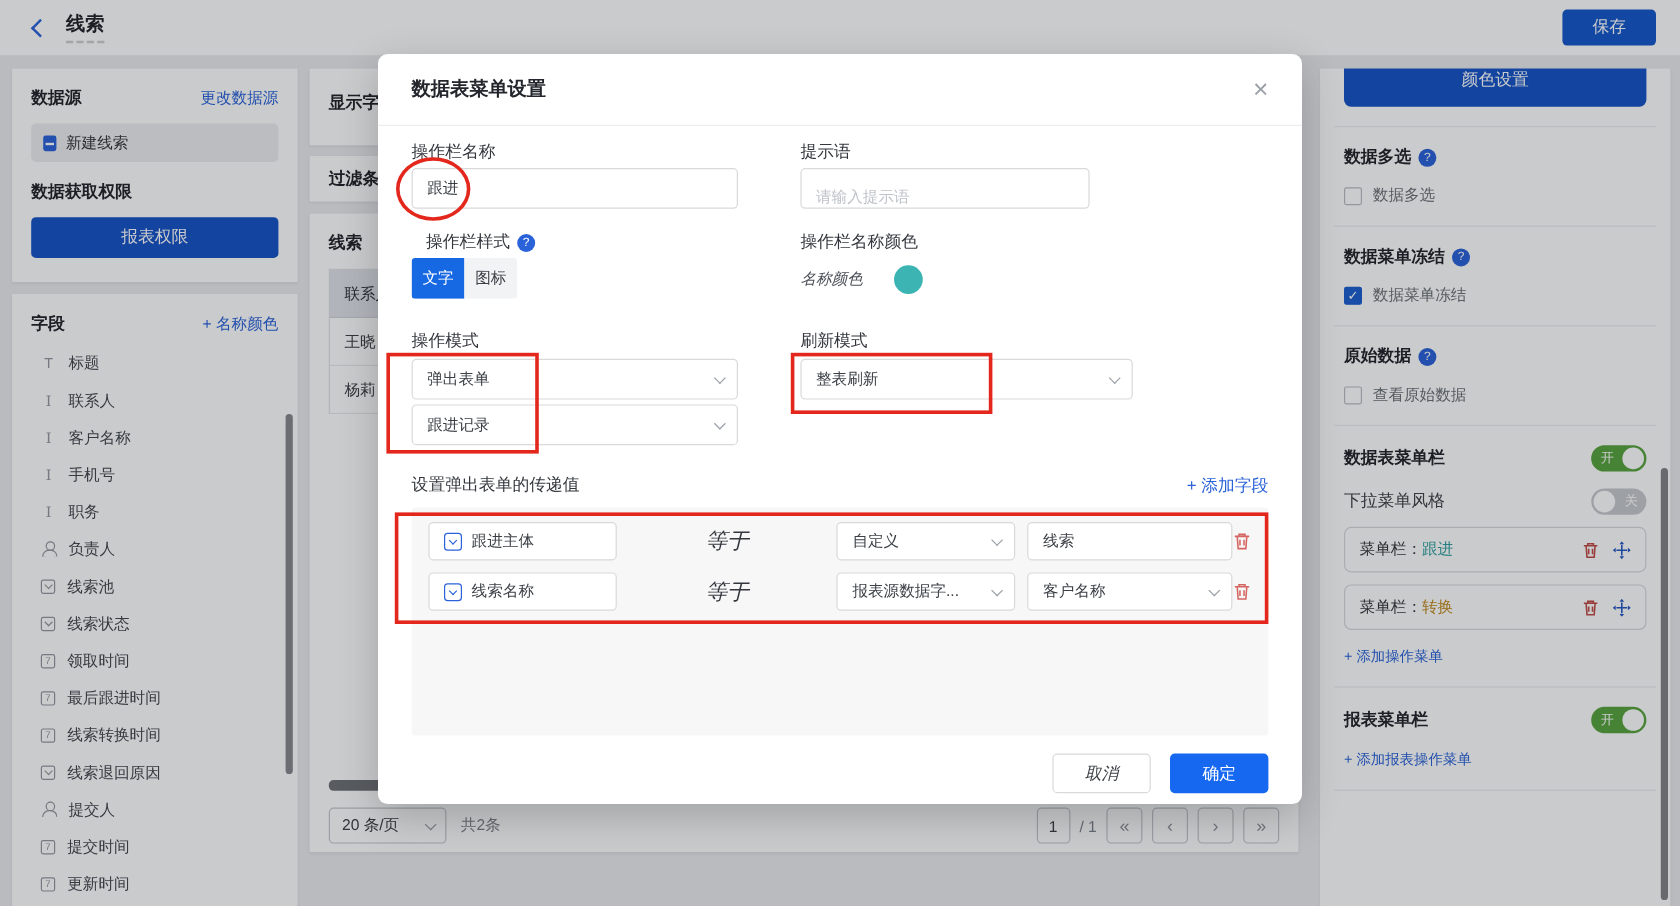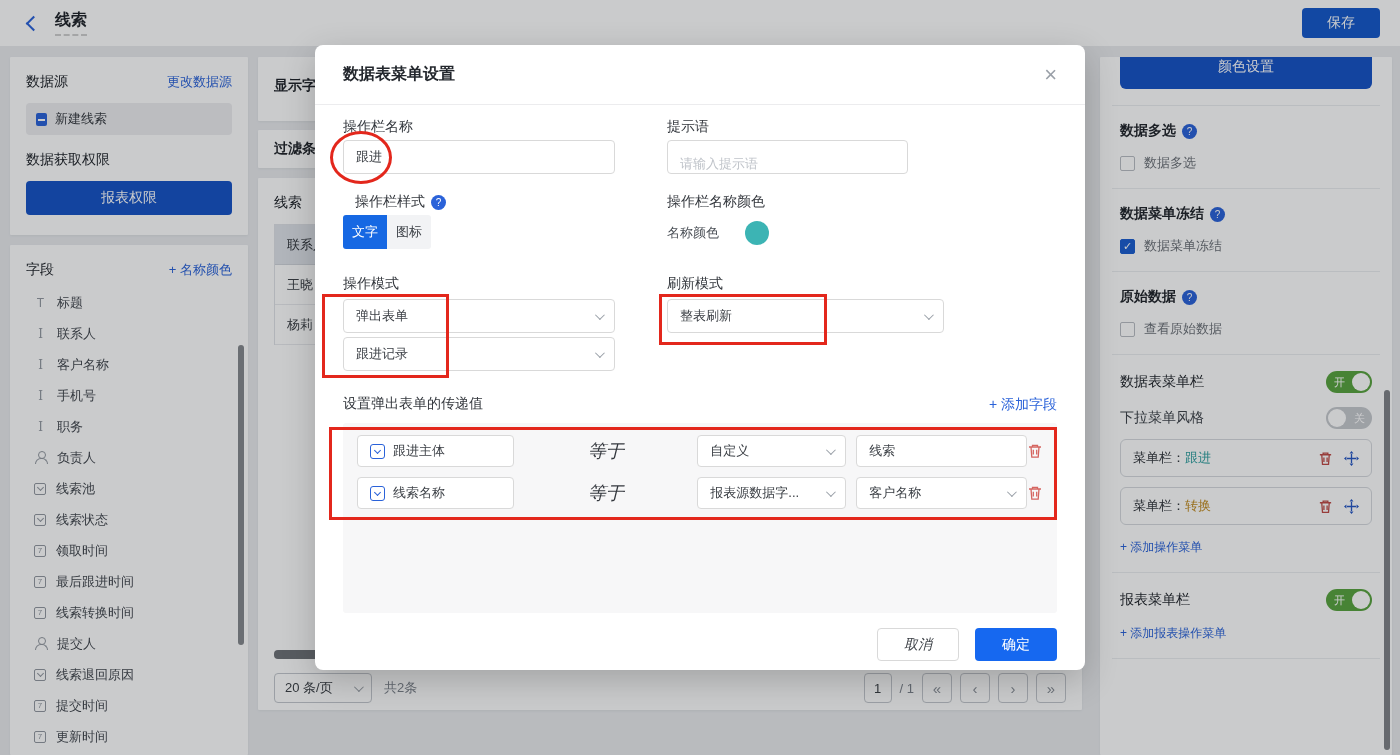--- a/index.html
+++ b/index.html
@@ -12,21 +12,21 @@
   }
   
   .topbar { position:absolute; top:0; left:0; right:0; height:46px; background:#fff; display:flex; align-items:center; padding:0 20px; z-index:1; }
   .back-ico { width:11px; height:11px; border-left:2.5px solid #2a62d9; border-bottom:2.5px solid #2a62d9; transform:rotate(45deg); margin:0 16px 0 8px; cursor:pointer; flex:none; }
   .tb-title { font-size:16px; font-weight:bold; border-bottom:2px dashed #cfcfcf; padding-bottom:3px; }
   .save-btn { margin-left:auto; width:78px; height:30px; background:#1458cb; color:#fff; border:none; border-radius:4px; font-size:14px; cursor:pointer; font-family:inherit; }
 
   
   .card { position:absolute; background:#fff; border-radius:1px; box-shadow:0 1px 3px rgba(0,0,0,.05); }
 
-  .bold14 { font-size:14px; font-weight:normal; color:#21252b; }
+  .bold14 { font-size:14px; font-weight:bold; color:#21252b; }
   .link { color:#2a62d9; font-size:13px; cursor:pointer; }
 
   
   #card-ds { left:10px; top:57px; width:238px; height:178px; padding:16px; }
   .row-between { display:flex; align-items:center; justify-content:space-between; }
   .ds-item { margin-top:12px; background:#ededf0; border-radius:4px; height:32px; display:flex; align-items:center; gap:8px; padding:0 10px; font-size:13px; color:#33373d; cursor:pointer; }
   .doc-ico { width:11px; height:13px; background:#2a62d9; border-radius:2px; position:relative; flex:none; }
   .doc-ico::after { content:""; position:absolute; left:2px; top:6px; width:7px; height:2px; background:#fff; }
   .perm-title { margin-top:16px; }
   .perm-btn { margin-top:12px; width:100%; height:34px; background:#1552c6; color:#fff; border:none; border-radius:4px; font-size:14px; cursor:pointer; font-family:inherit; }
@@ -185,26 +185,26 @@
       </div>
     <div class="field-item">
         <span class="fi ico-date"></span>
         <span>最后跟进时间</span>
       </div>
     <div class="field-item">
         <span class="fi ico-date"></span>
         <span>线索转换时间</span>
       </div>
     <div class="field-item">
+        <span class="fi ico-select"></span>
+        <span>线索退回原因</span>
+      </div>
+    <div class="field-item">
         <span class="fi ico-person"></span>
         <span>提交人</span>
-      </div>
-    <div class="field-item">
-        <span class="fi ico-select"></span>
-        <span>线索退回原因</span>
       </div>
     <div class="field-item">
         <span class="fi ico-date"></span>
         <span>提交时间</span>
       </div>
     <div class="field-item">
         <span class="fi ico-date"></span>
         <span>更新时间</span>
       </div>
   </div>
@@ -361,21 +361,21 @@
   <div class="m-abs m-label" style="left:40px; top:148px;text-align:center;">
     <span>操作栏样式</span>
     <span class="q-ico"></span>
   </div>
   <div class="m-abs seg" style="left:28px; top:170px;">
     <button class="seg-btn active">文字</button>
     <button class="seg-btn plain">图标</button>
   </div>
 
   <div class="m-abs m-label" style="left:352px; top:148px;">操作栏名称颜色</div>
-  <div class="m-abs" style="left:352px; top:176px; display:flex; align-items:center; gap:26px;">
+  <div class="m-abs" style="left:352px; top:176px; display:flex; align-items:center; gap:26px;font-style:italic;">
     <span style="font-size:13px; color:#4a4f56;">名称颜色</span>
     <span class="color-dot" style="background: rgb(60, 180, 180);"></span>
   </div>
 
   <div class="m-abs m-label" style="left:28px; top:230px;">操作模式</div>
   <div class="m-abs inp dd" style="left:28px; top:254px; width:272px;">
     <span>弹出表单</span>
     <span class="chev"></span>
   </div>
   <div class="m-abs inp dd" style="left:28px; top:292px; width:272px;">

